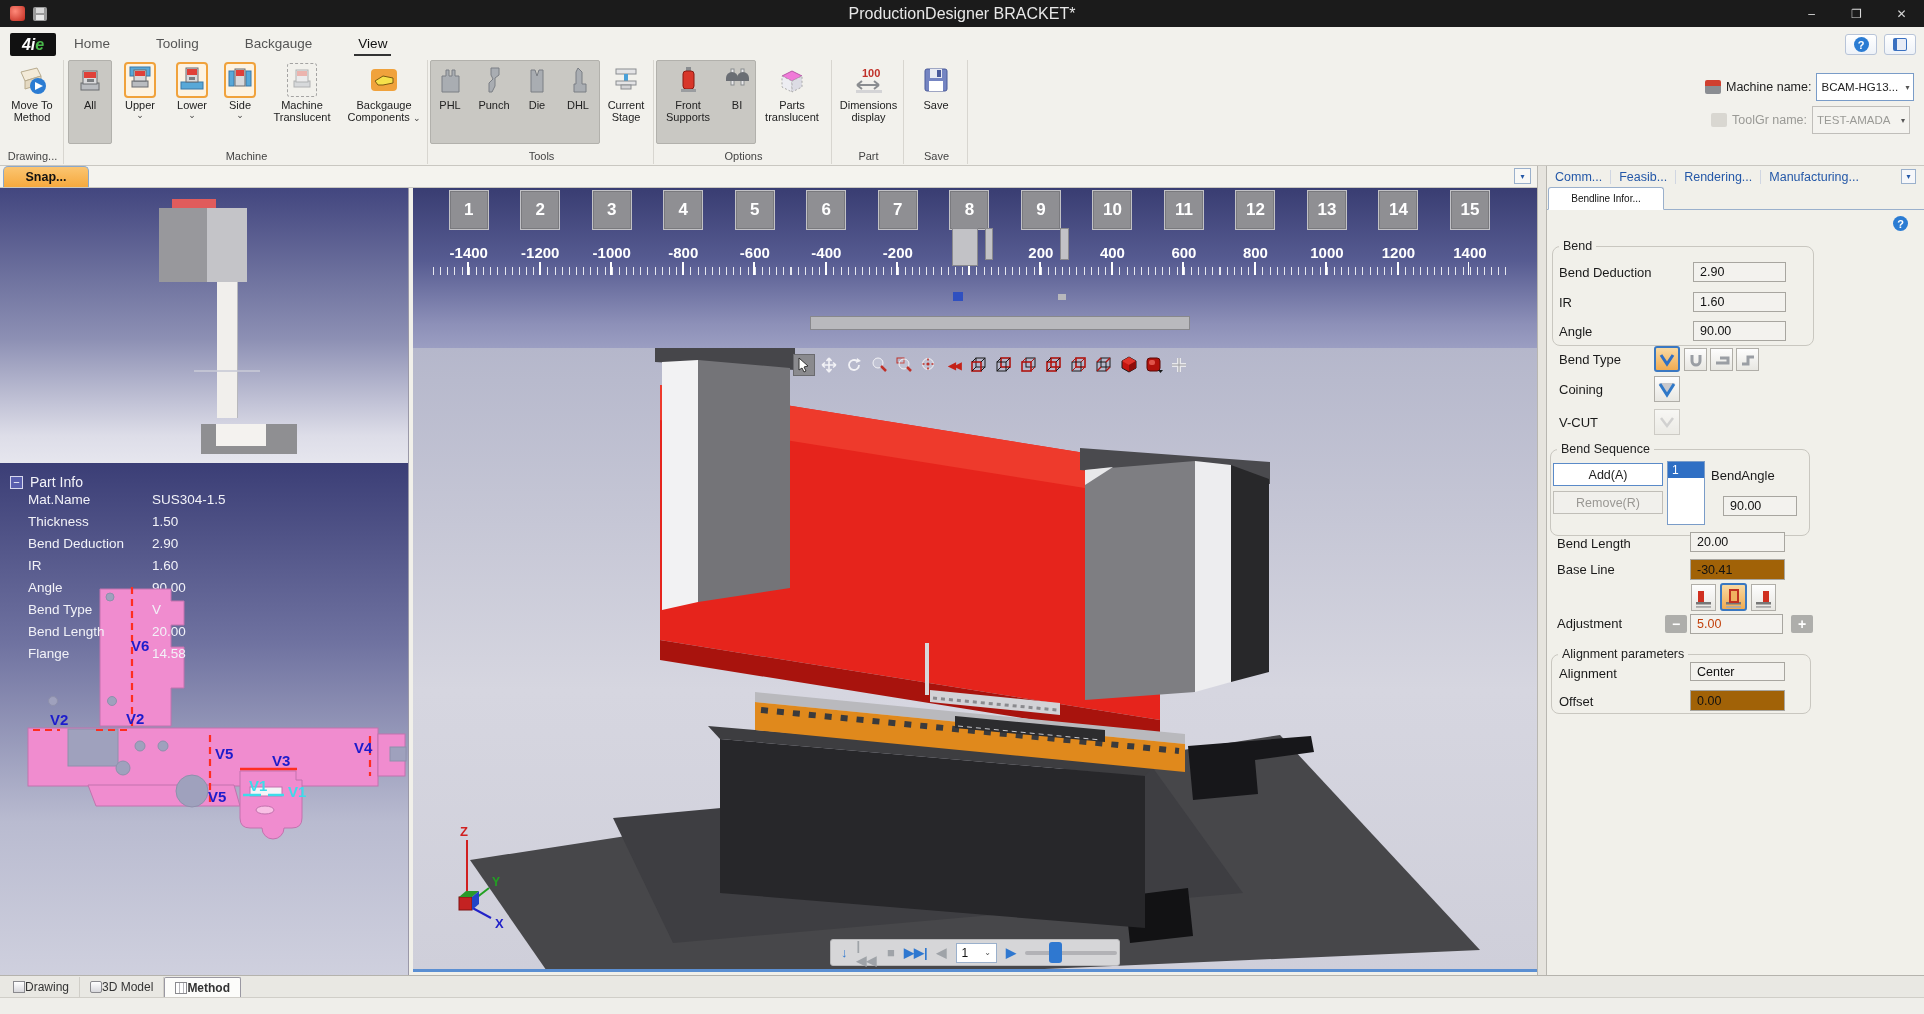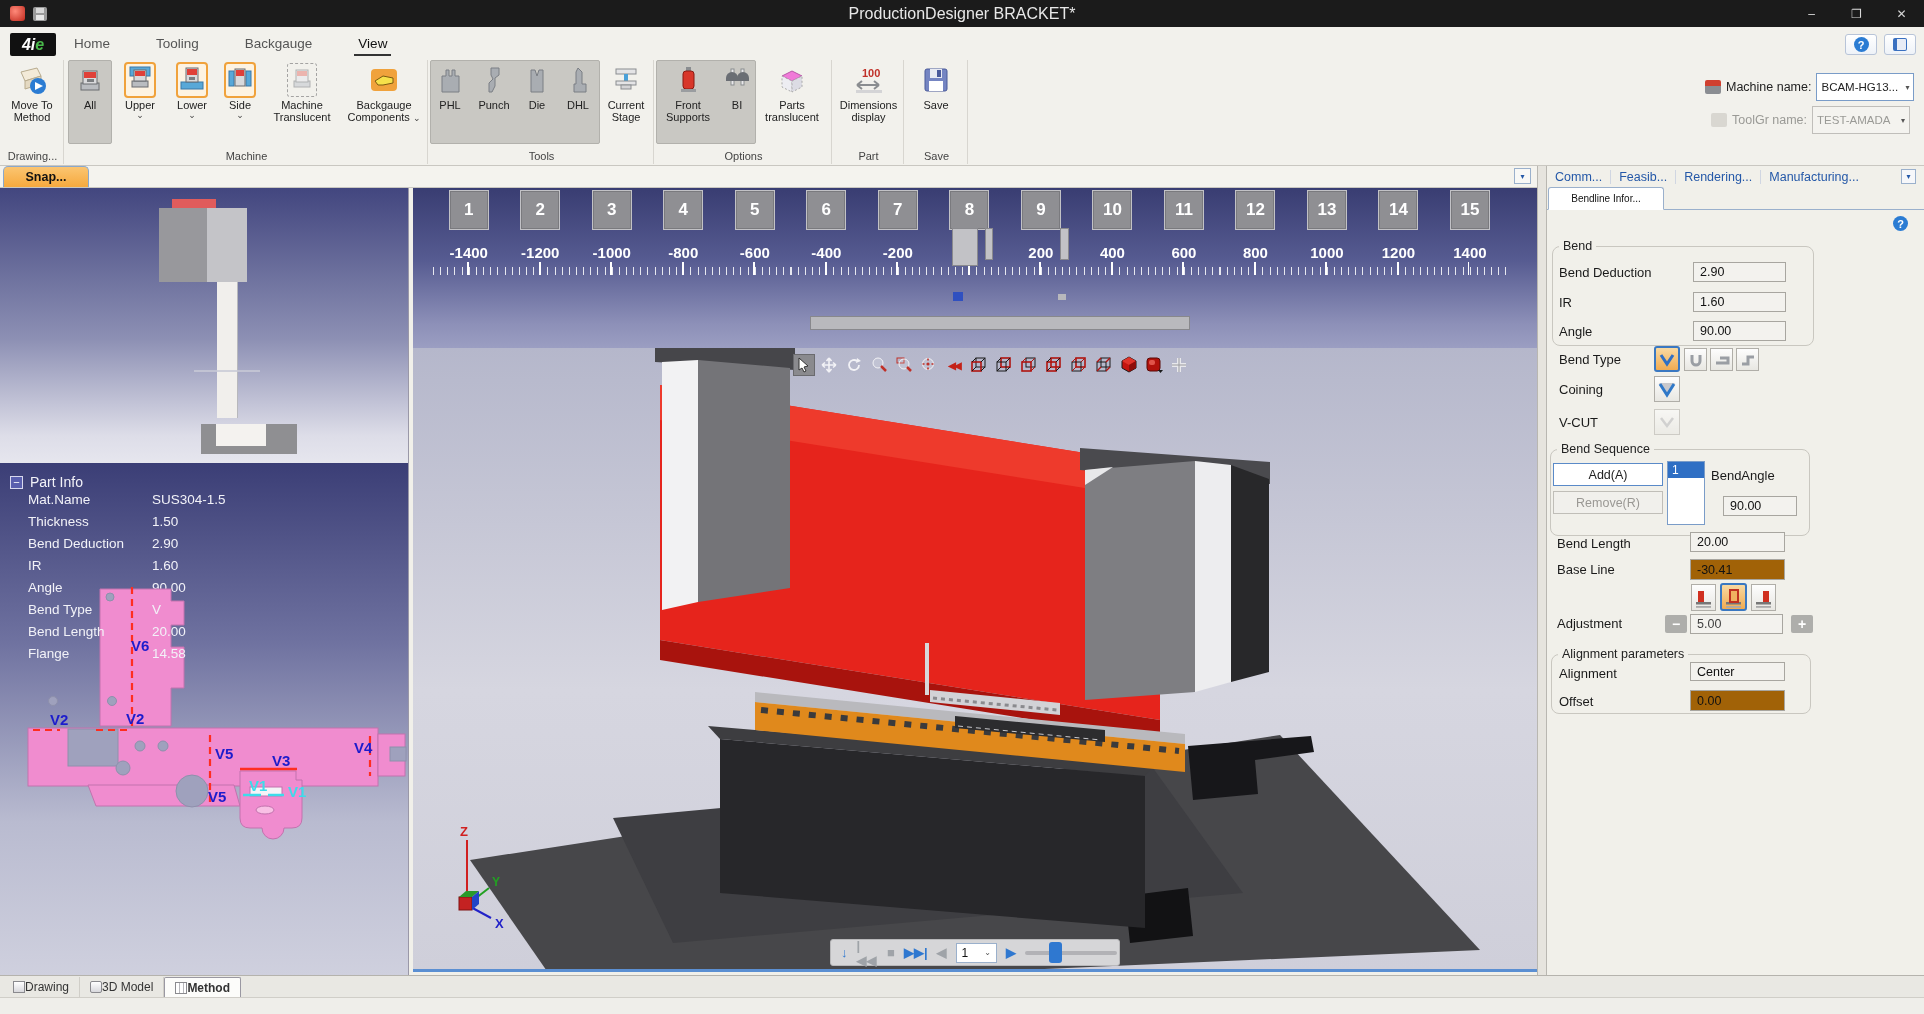--- a/index.html
+++ b/index.html
@@ -87,21 +87,21 @@
   .rp-tabs1 .t{padding:0 8px;border-right:1px solid #d0d6e2;white-space:nowrap}
   .rp-dd{position:absolute;right:8px;top:3px;width:15px;height:15px;border:1px solid #9ab0cc;background:#f6f7fa;color:#2458a8;font-size:8px;display:flex;align-items:center;justify-content:center}
   .rp-activetab{position:absolute;left:1px;top:21px;width:116px;height:23px;background:#fff;border:1px solid #9ab0cc;border-bottom:1px solid #fff;border-radius:3px 3px 0 0;display:flex;align-items:center;justify-content:center;font-size:10px;color:#111;z-index:2}
   .rp-tabline{position:absolute;left:0;top:43px;width:377px;height:1px;background:#9ab0cc}
   .rp-help{position:absolute;left:346px;top:50px}
   .fset{position:absolute;border:1px solid #c9c7c0;border-radius:8px}
   .fleg{position:absolute;top:-8px;left:6px;background:#f1f0ea;padding:0 4px;font-size:12.5px;color:#222}
   .lbl{position:absolute;font-size:13px;color:#1a1a1a;white-space:nowrap}
   .fld{position:absolute;height:20px;border:1px solid #a8a6a0;background:#f3f2ee;font-size:12.5px;display:flex;align-items:center;padding-left:6px;color:#111}
   .fld.w{background:#a16207}
-  .fld.dis{color:#404040}
+  .fld.dis{color:#c2410c}
   .ibtn{position:absolute;border:1px solid #b0aea8;background:linear-gradient(#fdfdfd,#e8e7e2);display:flex;align-items:center;justify-content:center}
   .ibtn.selorange{border:2px solid #3a78c2;border-radius:3px;background:linear-gradient(#f8d9a2,#f0ab52)}
   .ibtn.disab{opacity:.55}
   .pushbtn{position:absolute;height:23px;display:flex;align-items:center;justify-content:center;font-size:12.5px}
   .pushbtn.primary{background:#fff;border:1px solid #5a8ac8;color:#222}
   .pushbtn.disabled{background:#f1f0ec;border:1px solid #c0beb8;color:#9a9894}
   .listbox{position:absolute;background:#fff;border:1px solid #7a9cc8}
   .listbox .sel1{background:#2f6fc4;color:#fff;font-size:12px;padding:1px 4px}
   .pmbtn{position:absolute;width:22px;height:18px;background:#aeaeab;color:#fff;font-weight:bold;font-size:14px;display:flex;align-items:center;justify-content:center;border-radius:2px}
   

